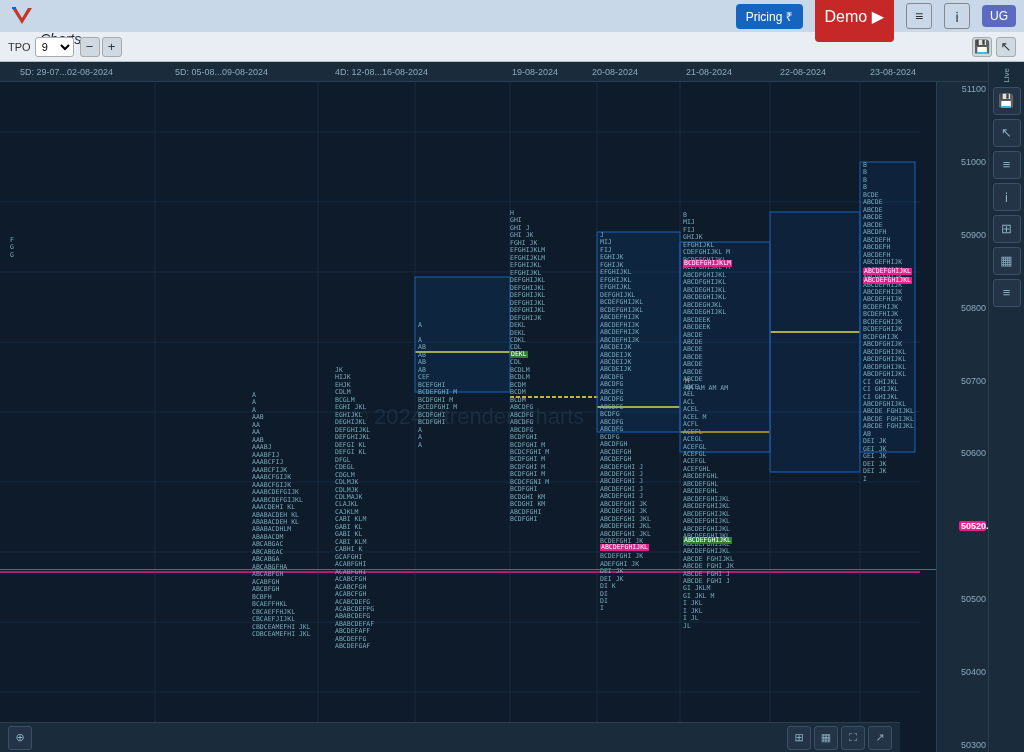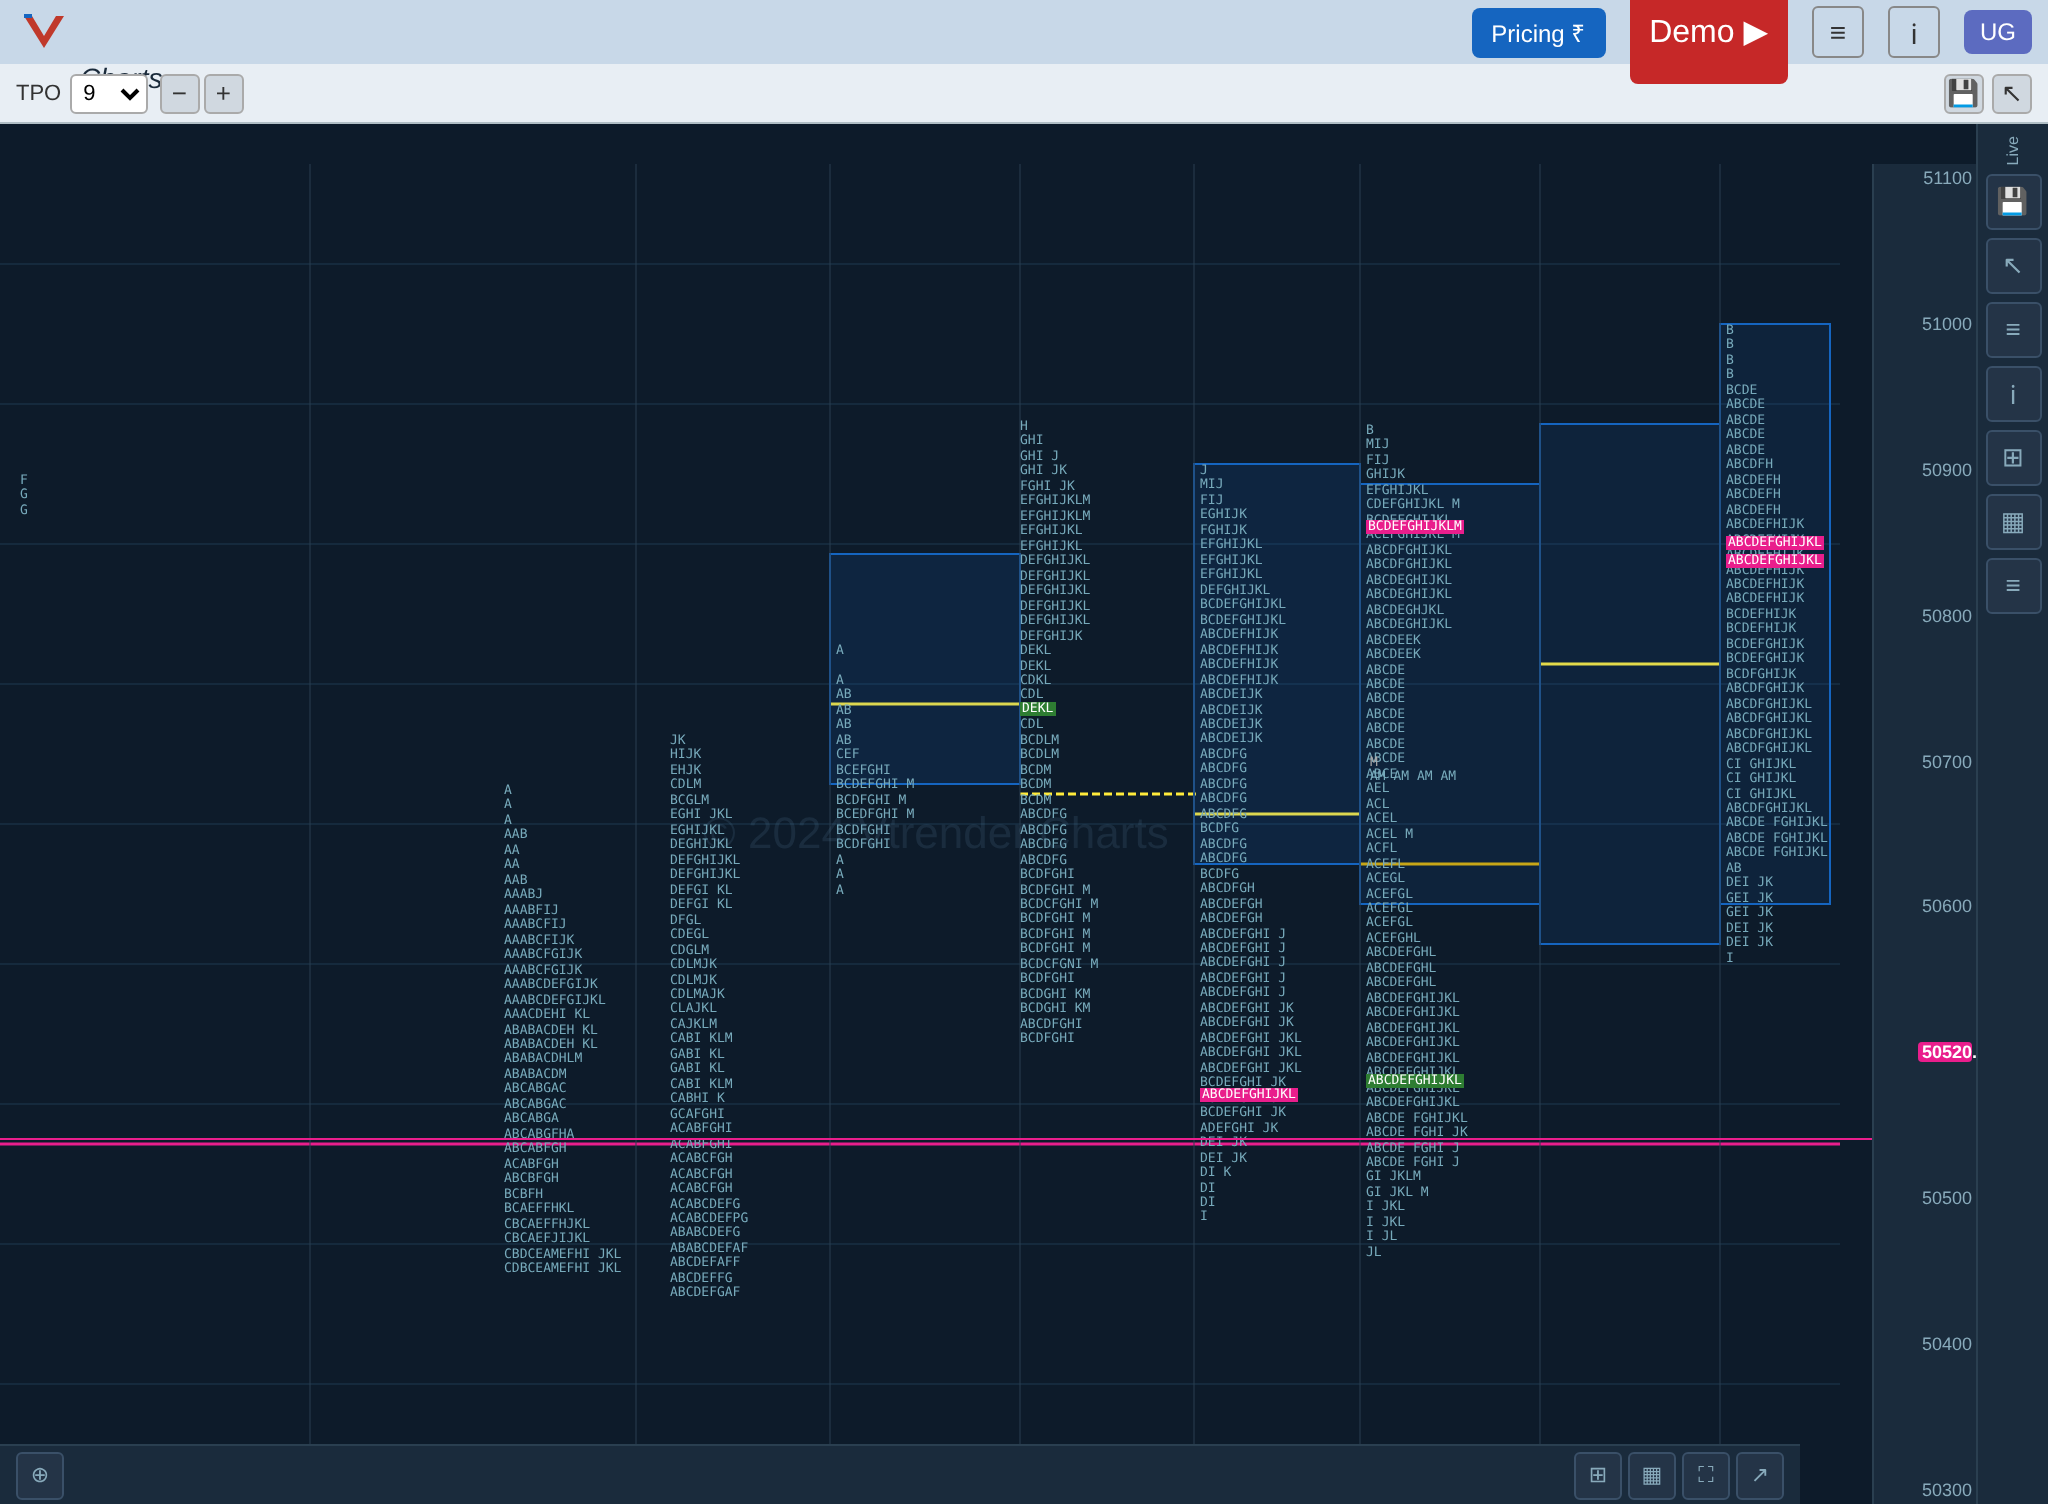--- a/index.html
+++ b/index.html
@@ -332,20 +332,30 @@
   <div style="flex:1;"></div>
 
   <button class="toolbar-btn">💾</button>
   <button class="toolbar-btn">↖</button>
 </div>
 
 <div id="main">
 
   <div id="chart-container">
 
+    <div id="date-bar">
+      <span class="date-label" style="left:20px">5D: 29-07...02-08-2024</span>
+      <span class="date-label" style="left:175px">5D: 05-08...09-08-2024</span>
+      <span class="date-label" style="left:335px">4D: 12-08...16-08-2024</span>
+      <span class="date-label" style="left:512px">19-08-2024</span>
+      <span class="date-label" style="left:592px">20-08-2024</span>
+      <span class="date-label" style="left:686px">21-08-2024</span>
+      <span class="date-label" style="left:780px">22-08-2024</span>
+      <span class="date-label" style="left:870px">23-08-2024</span>
+    </div>
 
     <div id="chart-canvas">
 
       <div id="watermark">© 2024 Vtrender Charts</div>
 
       <svg id="chart-svg" xmlns="http://www.w3.org/2000/svg">
 
         <line x1="0" y1="50" x2="920" y2="50" stroke="#1e3a50" stroke-width="0.5"></line>
         <line x1="0" y1="120" x2="920" y2="120" stroke="#1e3a50" stroke-width="0.5"></line>
         <line x1="0" y1="190" x2="920" y2="190" stroke="#1e3a50" stroke-width="0.5"></line>

